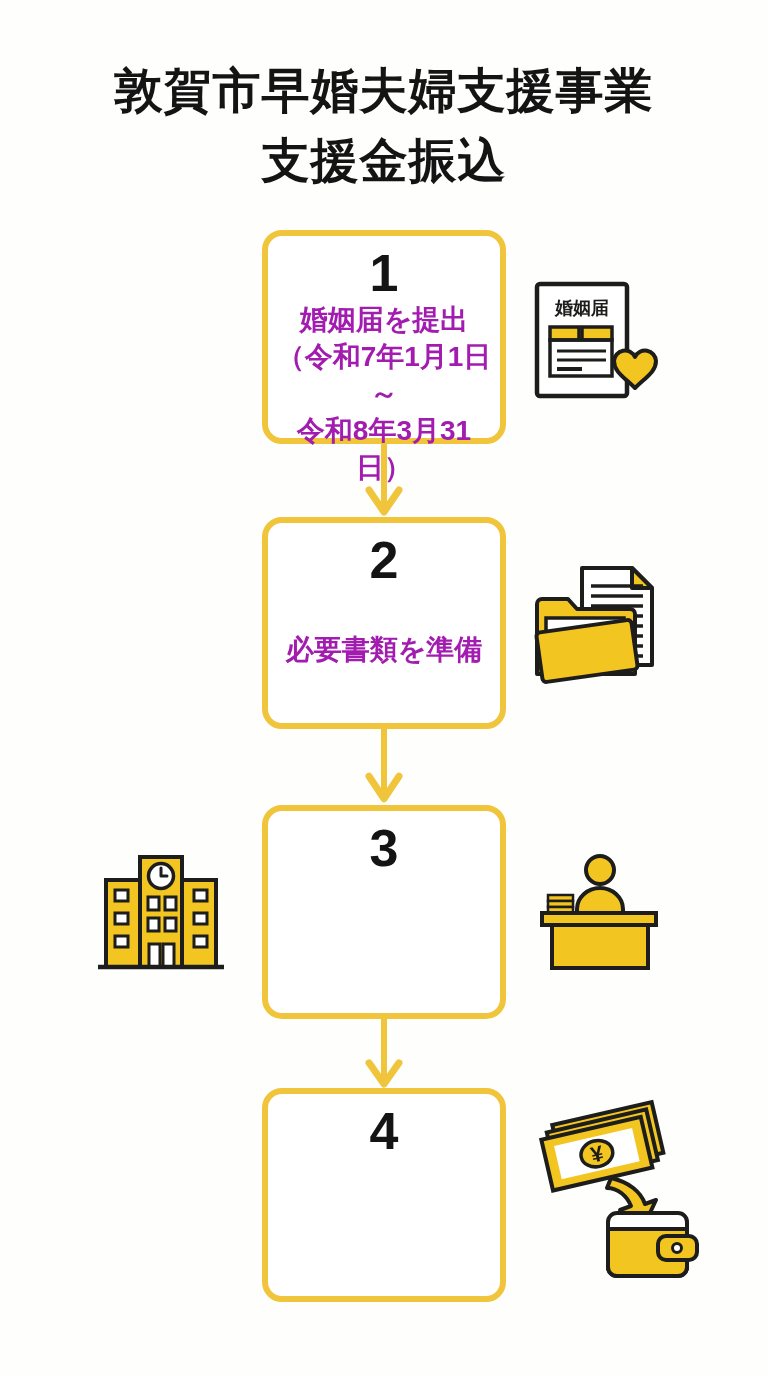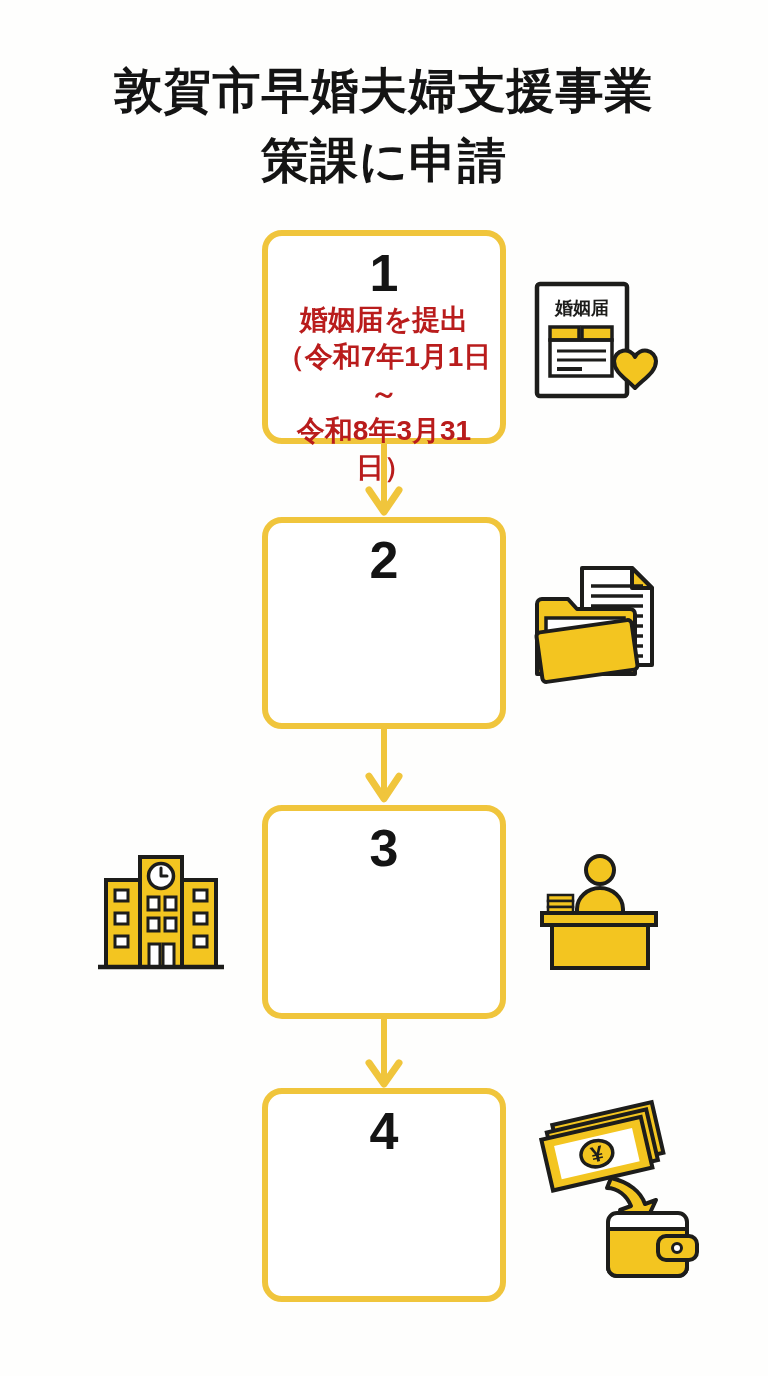--- a/index.html
+++ b/index.html
@@ -18,52 +18,55 @@
     padding:8px 4px 12px 4px;
   }
   .s1{top:230px;height:214px}
   .s2{top:517px;height:212px}
   .s3{top:805px;height:214px}
   .s4{top:1088px;height:214px}
   .num{font-size:52px;font-weight:800;line-height:1.12;color:#141414;}
   .txtwrap{flex:1;display:flex;align-items:center;justify-content:center;}
   .txt{
     font-size:28px;font-weight:700;line-height:1.32;text-align:center;
-    white-space:pre-line;color:#b91c1c;
+    white-space:pre-line;color:#a21caf;
   }
   .arrow{position:absolute;left:362px;}
   .icon{position:absolute;}
   svg text{font-family:"Liberation Sans","DejaVu Sans",sans-serif;}
 </style>
 </head>
 <body>
 
 <div class="canvas">
 
   <div class="title">
     <div>敦賀市早婚夫婦支援事業</div>
-    <div>策課に申請</div>
+    <div>支援金振込</div>
   </div>
 
   <div class="step s1">
     <div class="num">1</div>
     <div class="txtwrap">
         <div class="txt">婚姻届を提出
 （令和7年1月1日～
 令和8年3月31日）</div>
       </div>
   </div>
 
   <svg class="arrow" style="top:441px" width="44" height="78" viewBox="0 0 44 78" preserveAspectRatio="none">
     <line x1="22" y1="2" x2="22" y2="70" stroke="#F0C53C" stroke-width="6"></line>
     <polyline points="7,49 22,71 37,49" fill="none" stroke="#F0C53C" stroke-width="7" stroke-linecap="round" stroke-linejoin="round"></polyline>
   </svg>
 
   <div class="step s2">
     <div class="num">2</div>
+    <div class="txtwrap">
+        <div class="txt">必要書類を準備</div>
+      </div>
   </div>
 
   <svg class="arrow" style="top:726px" width="44" height="80" viewBox="0 0 44 78" preserveAspectRatio="none">
     <line x1="22" y1="2" x2="22" y2="70" stroke="#F0C53C" stroke-width="6"></line>
     <polyline points="7,49 22,71 37,49" fill="none" stroke="#F0C53C" stroke-width="7" stroke-linecap="round" stroke-linejoin="round"></polyline>
   </svg>
 
   <div class="step s3">
     <div class="num">3</div>
   </div>

